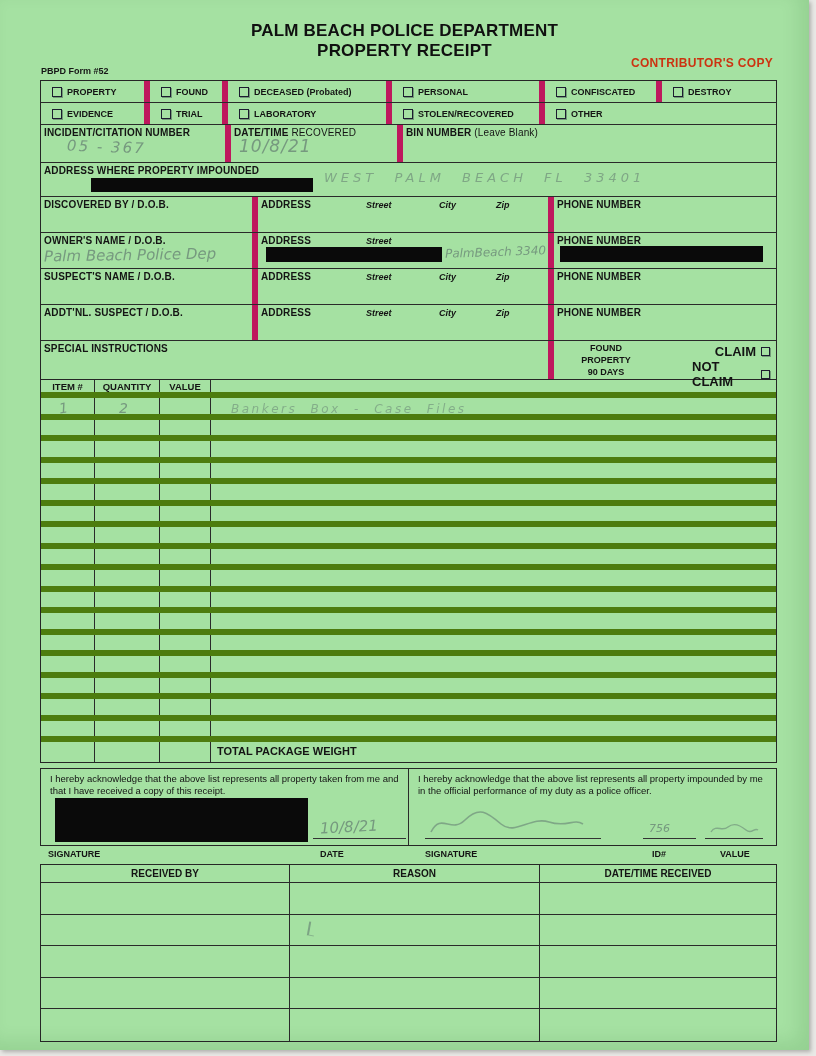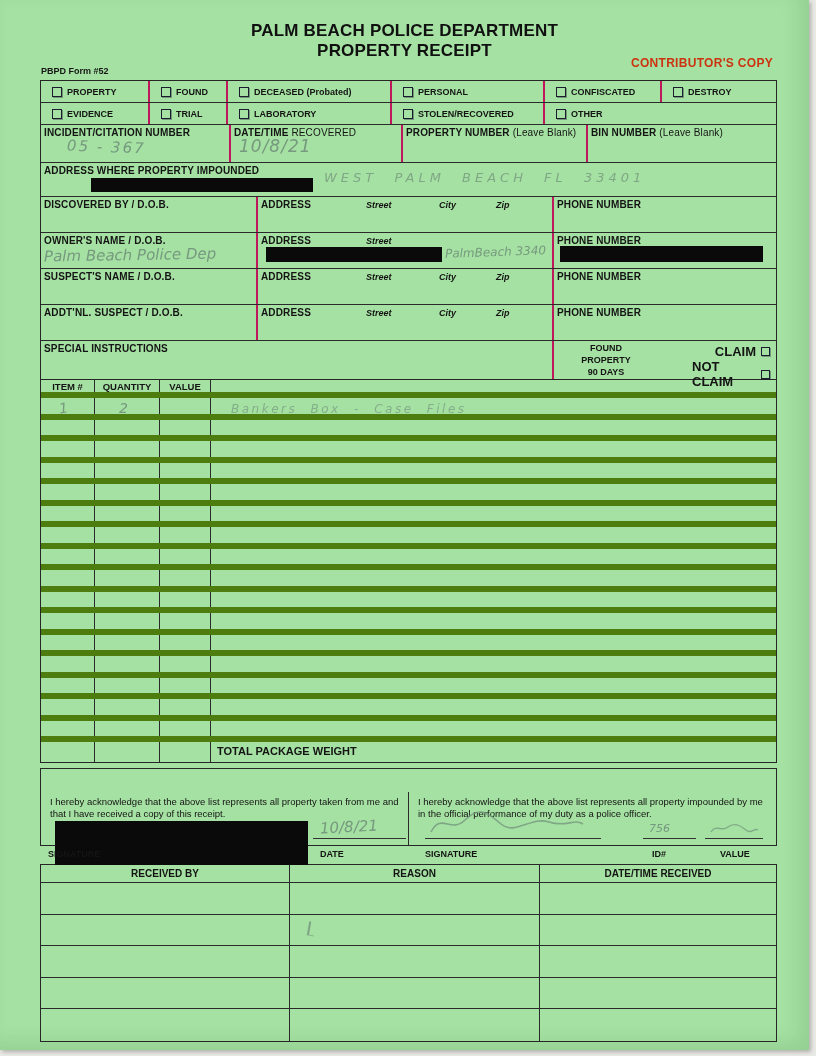--- a/index.html
+++ b/index.html
@@ -15,21 +15,21 @@
   
   .title-block { position: absolute; top: 21px; left: 0; width: 100%; text-align: center; }
   .title-line { font-size: 17px; font-weight: bold; color: #101010; letter-spacing: 0.2px; line-height: 20px; }
   .form-no { position: absolute; left: 41px; top: 66px; font-size: 9px; font-weight: bold; color: #161616; }
   .copy-label { position: absolute; right: 36px; top: 56px; font-size: 12px; font-weight: bold; color: #cc3311; letter-spacing: 0.3px; }
 
   
   .form { position: absolute; left: 40px; top: 80px; width: 737px; color: #141414; }
   .boxA { border: 1.5px solid #262626; }
   .row { display: flex; position: relative; }
-  .cell { border-right: 2px solid #be185d; position: relative; }
+  .cell { border-right: 6px solid #be185d; position: relative; }
   .cell.last { border-right: 0; }
   .lbl { font-size: 10px; font-weight: bold; letter-spacing: 0.15px; padding: 2px 0 0 3px; color: #141414; }
 
   
   .cb-row { height: 22px; border-bottom: 1px solid #2a2a2a; }
   .cb-cell { display: flex; align-items: center; padding-left: 11px; gap: 5px; }
   .cb { width: 10px; height: 10px; border: 1.7px solid #1c1c30; flex: 0 0 auto;
         box-shadow: 1px 1px 0 rgba(20,20,40,0.35); background: transparent; }
   .cb-lbl { font-size: 9px; font-weight: bold; white-space: nowrap; }
 
@@ -66,21 +66,21 @@
   .items-head .icell { font-size: 9.5px; font-weight: bold; text-align: center; height: 100%;
                        display: flex; align-items: center; justify-content: center; }
   .icell { border-right: 1px solid #2a2a2a; position: relative; }
   .c-item { width: 54px; } .c-qty { width: 65px; } .c-val { width: 51px; }
   .c-desc { flex: 1; border-right: 0; }
   .total-row { height: 20px; border-bottom: 0; }
   .total-lbl { font-size: 11px; font-weight: bold; padding: 3px 0 0 6px; }
 
   
   .ack-box { border: 1.5px solid #262626; margin-top: 5px; height: 78px; display: flex; }
-  .ack-pane { position: relative; padding: 4px 9px; font-size: 9.5px; line-height: 1.3; margin-top: 23px; }
+  .ack-pane { position: relative; padding: 4px 9px; font-size: 9.5px; line-height: 1.3; }
   .ack-left { width: 367px; }
   .ack-right { flex: 1; border-left: 1px solid #2a2a2a; }
   .sig-line { position: absolute; bottom: 6px; border-bottom: 1.2px solid #333; }
 
   .sig-labels { position: relative; height: 15px; margin-top: 1px; }
   .sig-labels span { position: absolute; top: 2px; font-size: 9px; font-weight: bold; text-align: right; }
 
   
   .received { border: 1.5px solid #262626; margin-top: 2px; }
   .rrow { display: flex; border-bottom: 1px solid #2a2a2a; height: 31.5px; }
@@ -165,23 +165,20 @@
       </div>
 
       <div class="row incident-row">
         <div class="cell" style="width:190px">
           <div class="lbl">INCIDENT/CITATION NUMBER</div>
           <span class="hand" style="left:26px; top:13px; font-size:15px; letter-spacing:2px; transform:rotate(2deg);">05 - 367</span>
         </div>
         <div class="cell" style="width:172px">
           <div class="lbl"><span>DATE/TIME</span><span style="font-weight:normal;"> RECOVERED</span></div>
           <span class="hand" style="left:8px; top:11px; font-size:17px; letter-spacing:1px;">10/8/21</span>
-        </div>
-        <div class="cell" style="width:185px">
-          <div class="lbl"><span>PROPERTY NUMBER</span> <span style="font-weight:normal;">(Leave Blank)</span></div>
         </div>
         <div class="cell last" style="flex:1">
           <div class="lbl"><span>BIN NUMBER</span> <span style="font-weight:normal;">(Leave Blank)</span></div>
         </div>
       </div>
 
       <div class="row impound-row">
         <div class="cell last" style="flex:1">
           <div class="lbl">ADDRESS WHERE PROPERTY IMPOUNDED</div>
           <span class="redact" style="left:50px; top:15px; width:222px; height:14px;"></span>

